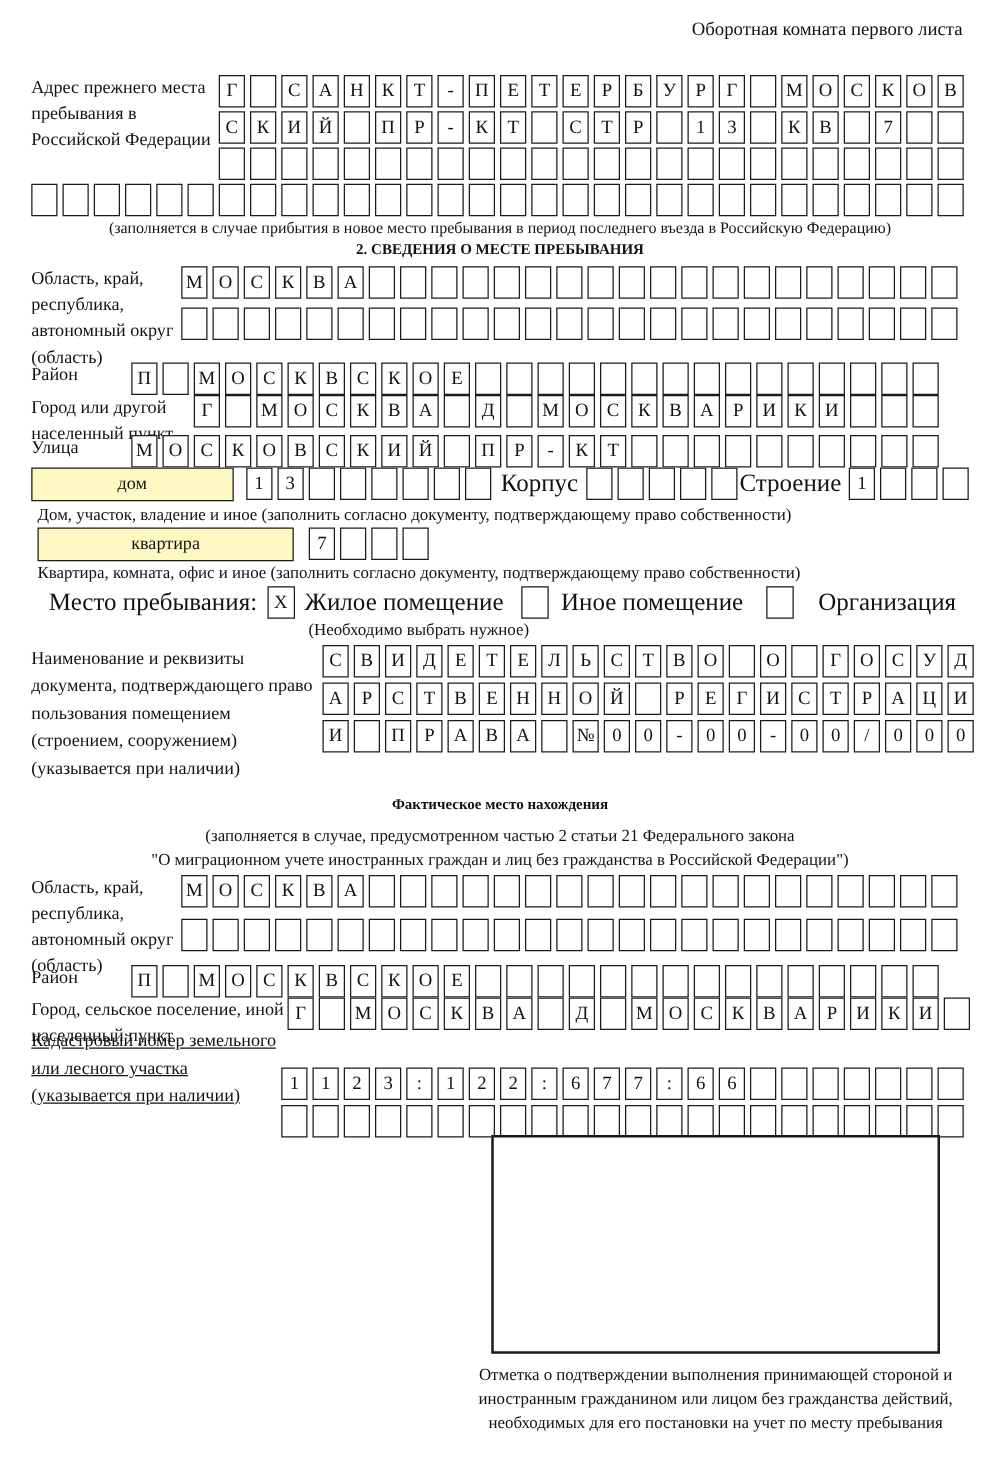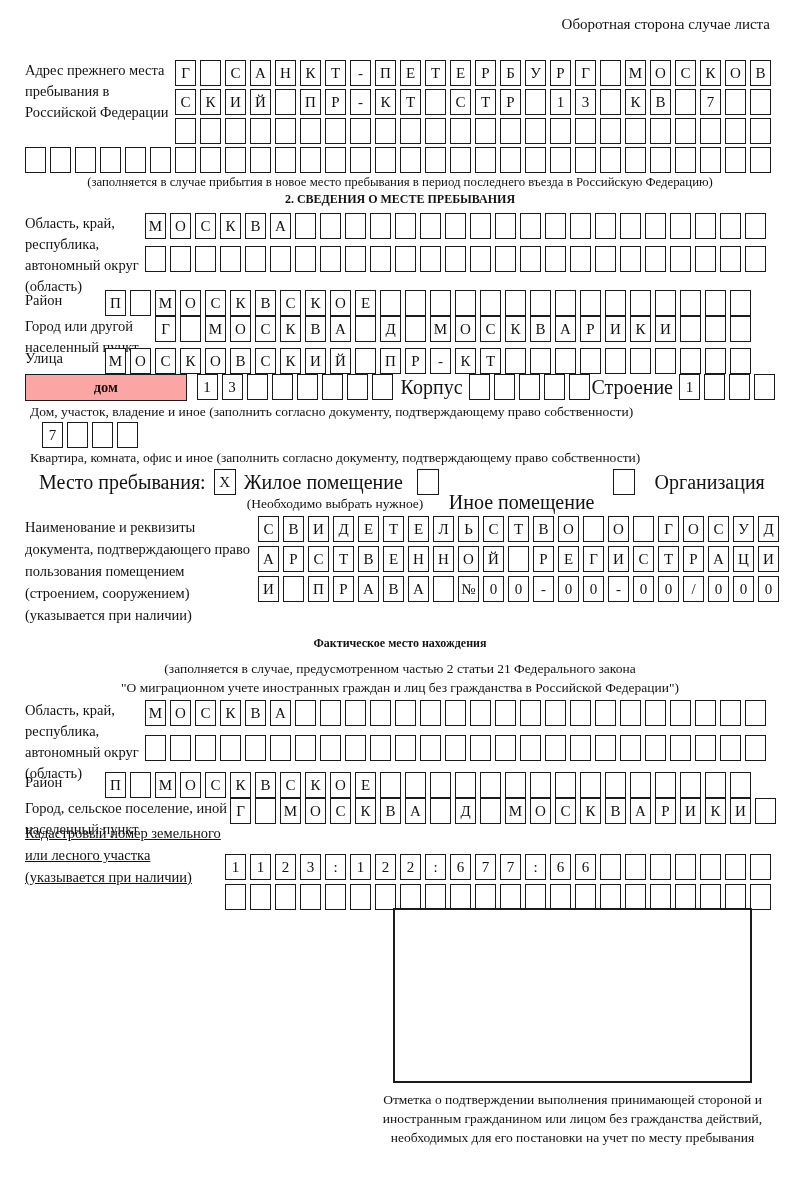--- a/index.html
+++ b/index.html
@@ -13,28 +13,28 @@
   .cellrow { display:flex; gap:4px; }
   .cell { box-sizing:border-box; flex:none; width:21px; height:26px;
           border:1.7px solid #1b1b1b; display:flex; align-items:center;
           justify-content:center; font-size:15px; line-height:1; background:#fff; }
   .centered { text-align:center; }
   .note { font-size:12.8px; }
   .note-md { font-size:13.5px; }
   .sect-title { font-size:12px; font-weight:bold; }
   .namedrect { box-sizing:border-box; border:1.7px solid #1b1b1b; height:27px;
                display:flex; align-items:center; justify-content:center;
-               font-size:14.5px; background:#fca5a5;font-weight:bold; }
+               font-size:14.5px; background:#fef9c3; }
   .inlinelbl { font-size:20px; line-height:26px; white-space:nowrap; }
   .stamp-rect { box-sizing:border-box; border:2px solid #1b1b1b; background:#fff; }
 </style>
 </head>
 <body>
 
-<div class="abs" style="top:16px; right:30px; font-size:15px;">Оборотная сторона случае листа</div>
+<div class="abs" style="top:16px; right:30px; font-size:15px;">Оборотная комната первого листа</div>
 
 <div class="abs block" style="top:60px; left:25px; width:750px;">
   <div class="label" style="width:150px;">Адрес прежнего места пребывания в Российской Федерации</div>
   <div class="rows" style="gap:3px;">
     <div class="cellrow">
         <span class="cell">Г</span>
         <span class="cell"></span>
         <span class="cell">С</span>
         <span class="cell">А</span>
         <span class="cell">Н</span>
@@ -326,35 +326,36 @@
   <div class="cellrow" style="margin-left:6px;">
       <span class="cell">1</span>
       <span class="cell"></span>
       <span class="cell"></span>
       <span class="cell"></span>
     </div>
 </div>
 <div class="abs note-md" style="top:404px; left:30px;">Дом, участок, владение и иное (заполнить согласно документу, подтверждающему право собственности)</div>
 
 <div class="abs" style="top:422px; left:30px; display:flex; align-items:flex-start;">
+  <div class="namedrect" style="width:205px;">квартира</div>
   <div class="cellrow" style="margin-left:12px;">
       <span class="cell">7</span>
       <span class="cell"></span>
       <span class="cell"></span>
       <span class="cell"></span>
     </div>
 </div>
 <div class="abs note-md" style="top:450px; left:30px;">Квартира, комната, офис и иное (заполнить согласно документу, подтверждающему право собственности)</div>
 
 <div class="abs" style="top:469px; left:39px; display:flex; ">
   <span class="inlinelbl">Место пребывания:</span>
   <span class="cell" style="margin-left:8px; width:22px;">X</span>
   <span class="inlinelbl" style="margin-left:8px;">Жилое помещение</span>
   <span class="cell" style="margin-left:14px; width:22px;"></span>
-  <span class="inlinelbl" style="margin-left:10px;margin-top:20px;">Иное помещение</span>
+  <span class="inlinelbl" style="margin-left:10px;">Иное помещение</span>
   <span class="cell" style="margin-left:18px; width:22px;"></span>
   <span class="inlinelbl" style="margin-left:20px;">Организация</span>
 </div>
 <div class="abs note-md centered" style="top:496px; left:205px; width:260px;">(Необходимо выбрать нужное)</div>
 
 <div class="abs block" style="top:516px; left:25px; width:755px;">
   <div class="label" style="width:233px; line-height:22px;">Наименование и реквизиты документа, подтверждающего право пользования помещением (строением, сооружением) (указывается при наличии)</div>
   <div class="rows" style="gap:4px;">
     <div class="cellrow">
         <span class="cell">С</span>

